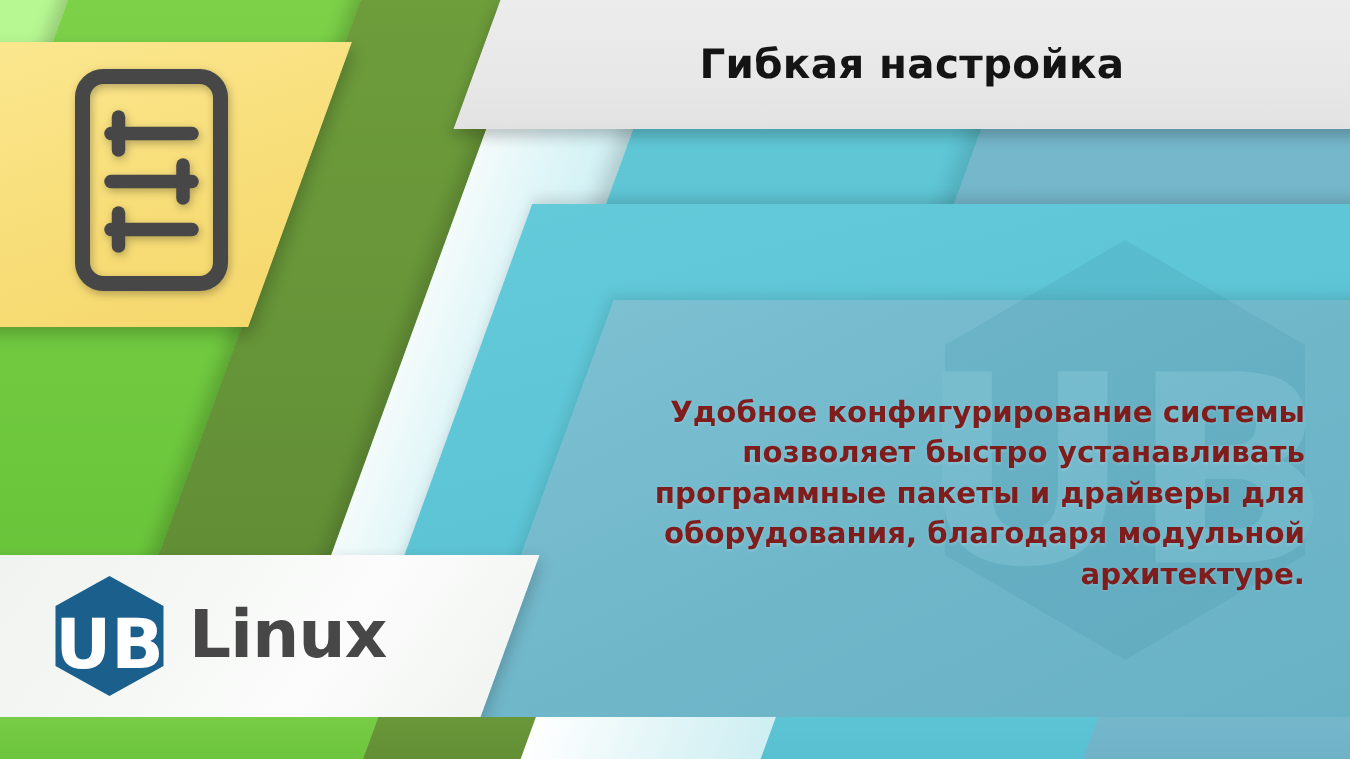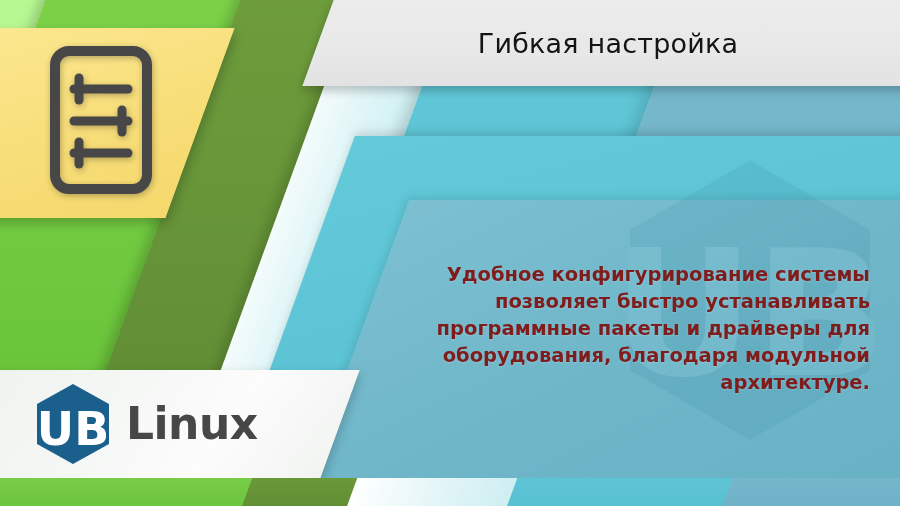--- a/index.html
+++ b/index.html
@@ -85,21 +85,21 @@
   
   .title-bar{
     position:absolute; left:318px; top:0; width:612px; height:86px;
     background:linear-gradient(180deg,#ececec 0%,#e8e8e8 60%,#e2e2e2 100%);
     transform:skewX(-20deg);
     box-shadow:0 5px 9px rgba(0,0,0,.22);
   }
   .title-text{
     position:absolute; left:340px; top:0; width:560px; height:86px;
     display:flex; align-items:center; justify-content:center;
-    font-size:27px; font-weight:normal; color:#141414;
+    font-size:27px; font-weight:bold; color:#141414;
     letter-spacing:.2px;
     z-index:7;
     padding-right:24px;
   }
 
   
   .teal-panel{
     position:absolute; left:282px; top:136px; width:700px; height:400px;
     background:linear-gradient(165deg,#63cada 0%,#59c1d2 60%,#53bbcc 100%);
     transform:skewX(-20deg);

